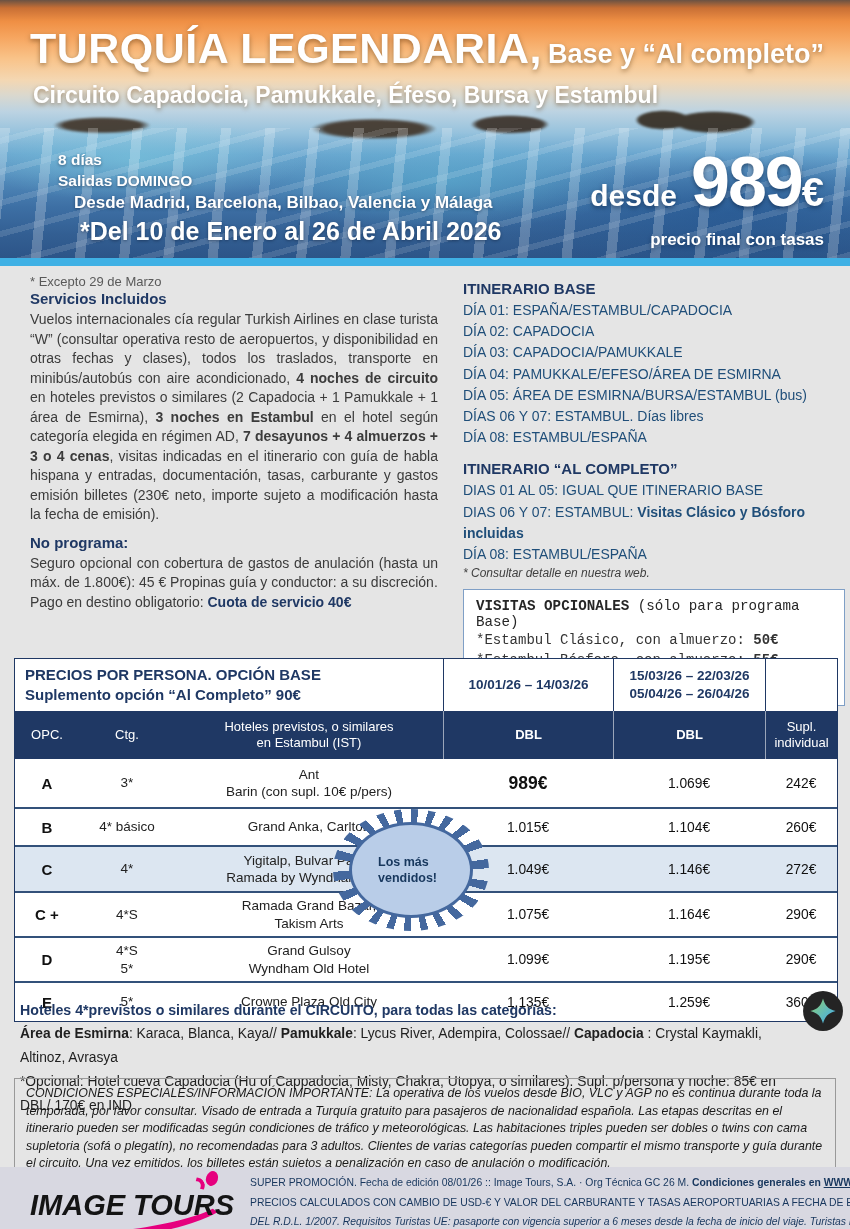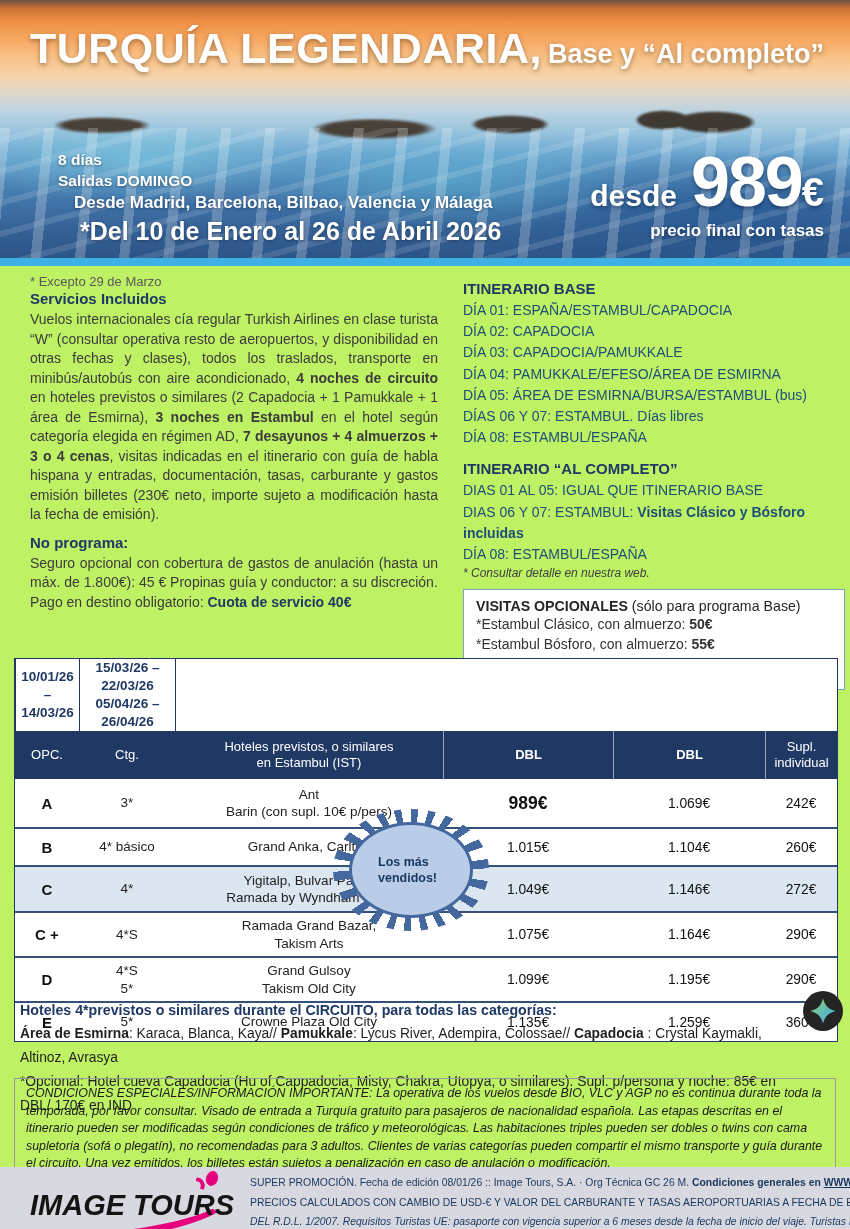--- a/index.html
+++ b/index.html
@@ -1,18 +1,18 @@
 <!DOCTYPE html>
 <html><head>
 <meta charset="utf-8">
 <style>
   * { margin:0; padding:0; box-sizing:border-box; }
   html,body { background:#fff; }
   body { font-family:"Liberation Sans", sans-serif; width:850px; height:1229px; position:relative; overflow:hidden; color:#262626; }
-  .page { position:relative; width:850px; height:1229px; background:#bef264; }
+  .page { position:relative; width:850px; height:1229px; background:#e5e5e5; }
 
   
   .hero { position:absolute; left:0; top:0; width:850px; height:266px; overflow:hidden;
     background:
       radial-gradient(ellipse 240px 60px at 16% 60%, rgba(125,205,225,.55), rgba(125,205,225,0) 70%),
       radial-gradient(ellipse 280px 70px at 52% 68%, rgba(95,185,215,.5), rgba(95,185,215,0) 70%),
       radial-gradient(ellipse 340px 90px at 86% 80%, rgba(30,80,140,.55), rgba(30,80,140,0) 72%),
       linear-gradient(180deg,#6a5243 0%,#c86f35 3%,#ef8f44 8%,#f6a55f 14%,#f9c389 22%,#f4d7b2 30%,#d9d8cf 36%,#bcd3e2 42%,#96c2dd 50%,#6aa6cf 58%,#4f87b8 68%,#3d6fa4 78%,#335f93 88%,#2a5184 100%);
   }
   .hero-sil { position:absolute; left:0; top:98px; width:850px; height:44px; opacity:.85;
@@ -35,37 +35,37 @@
   .hero-sub { position:absolute; left:33px; top:82px; color:#fff; font-size:23px; font-weight:bold; text-shadow:0 2px 4px rgba(96,60,20,.5); }
   .hero-info { position:absolute; left:58px; top:149px; color:#fff; text-shadow:0 1px 3px rgba(20,40,70,.6); }
   .hero-info .hi { font-size:15.5px; font-weight:bold; line-height:21px; }
   .hero-info .hi-origins { font-size:17px; font-weight:bold; line-height:24px;padding-left:16px; }
   .hero-info .hi-dates { font-size:25px; font-weight:bold; line-height:33px;margin-left:22px; }
   .hero-price { position:absolute; right:26px; top:150px; text-align:right; color:#fff; text-shadow:0 2px 4px rgba(10,30,60,.55); }
   .hp-top { display:flex; align-items:baseline; justify-content:flex-end; }
   .hp-desde { font-size:30px; font-weight:bold; margin-right:14px; }
   .hp-val { font-size:70px; font-weight:bold; letter-spacing:-2px; line-height:64px;text-align:right; }
   .hp-cur { font-size:40px; font-weight:bold; }
-  .hp-note { font-size:17px; font-weight:bold; margin-top:6px; }
+  .hp-note { font-size:17px; font-weight:bold; margin-top:15px; }
 
   
   .navy { color:#1f3864; }
   .b { font-weight:bold; }
   .ital { font-style:italic; }
   .excepto { position:absolute; left:30px; top:274px; font-size:13px; color:#595959; }
 
   .sec-h { font-size:15px; font-weight:bold; color:#1f3864; margin-bottom:3px; }
   .col-left { position:absolute; left:30px; top:290px; width:408px; }
   .col-left p { font-size:14px; line-height:19.5px; color:#3b3b3b; text-align:justify; }
   .no-incluye { margin-top:9px; }
   .col-right { position:absolute; left:463px; top:280px; width:382px; }
   .days div { font-size:14px; line-height:21.2px; color:#1f4e79; }
   .itin2 { margin-top:12px; }
   .webnote { font-size:12px; font-style:italic; color:#404040; margin-top:1px; }
-  .visitas-box { margin-top:9px; border:1.5px solid #7f9fc6; background:#fff; padding:8px 12px 9px 12px; }
+  .visitas-box { margin-top:9px; border:1.5px solid #7f9fc6; background:#fff; padding:8px 12px 9px 12px;font-family:Liberation Mono, monospace; }
   .visitas-box .vh { font-size:14.2px; color:#262626; }
   .visitas-box .v-items div { font-size:14px; line-height:20px; color:#333; }
   .v-sup { font-size:15px; font-weight:bold; color:#1a1a1a; margin-top:9px; }
 
   
   .ptable { position:absolute; left:14px; top:658px; width:824px; border:1px solid #1f3864; background:#fff; }
   .tgrid { display:grid; grid-template-columns:64px 96px 268px 170px 152px 1fr; }
   .thead1 { min-height:50px; }
   .thead1 .tt { grid-column:1 / 4; padding:6px 10px; display:flex; flex-direction:column; justify-content:center; }
   .thead1 .tt div { font-size:15px; font-weight:bold; color:#1f3864; line-height:20px; }
@@ -115,20 +115,21 @@
 <body>
 
 <div class="page">
 
   <div class="hero">
     <div class="hero-sil"></div>
     <div class="hero-terraces"></div>
     <div class="hero-title">
       <span class="t1">TURQUÍA LEGENDARIA,</span><span class="t2">Base y “Al completo”</span>
     </div>
+    <div class="hero-sub">Circuito Capadocia, Pamukkale, Éfeso, Bursa y Estambul</div>
     <div class="hero-info">
       <div class="hi">8 días</div>
       <div class="hi">Salidas DOMINGO</div>
       <div class="hi hi-origins">Desde Madrid, Barcelona, Bilbao, Valencia y Málaga</div>
       <div class="hi hi-dates">*Del 10 de Enero al 26 de Abril 2026</div>
     </div>
     <div class="hero-price">
       <div class="hp-top">
         <span class="hp-desde">desde</span>
         <span class="hp-val">989</span>
@@ -174,20 +175,24 @@
       <div class="v-items">
           <div><span>*Estambul Clásico, con almuerzo: </span><span style="font-weight: bold;">50€</span></div>
           <div><span>*Estambul Bósforo, con almuerzo: </span><span style="font-weight: bold;">55€</span></div>
         </div>
       <div class="v-sup">* Suplemento opción “Al completo”: 90€</div>
     </div>
   </div>
 
   <div class="ptable">
     <div class="tgrid thead1">
+      <div class="tt">
+        <div>PRECIOS POR PERSONA. OPCIÓN BASE</div>
+        <div>Suplemento opción “Al Completo” 90€</div>
+      </div>
       <div class="per">
           <div>10/01/26 – 14/03/26</div>
         </div>
       <div class="per">
         <div>15/03/26 – 22/03/26</div>
         <div>05/04/26 – 26/04/26</div>
       </div>
       <div class="per"></div>
     </div>
     <div class="tgrid thead2">
@@ -257,21 +262,21 @@
       <div class="c-s">290€</div>
     </div>
     <div class="tgrid trow r-d">
       <div class="c-opc">D</div>
       <div class="c-ctg">
           <div>4*S</div>
           <div>5*</div>
         </div>
       <div class="c-hot">
           <div>Grand Gulsoy</div>
-          <div>Takism Old City</div>
+          <div>Wyndham Old Hotel</div>
         </div>
       <div class="c-p">1.099€</div>
       <div class="c-p">1.195€</div>
       <div class="c-s">290€</div>
     </div>
     <div class="tgrid trow r-e">
       <div class="c-opc">E</div>
       <div class="c-ctg">
           <div>5*</div>
         </div>

